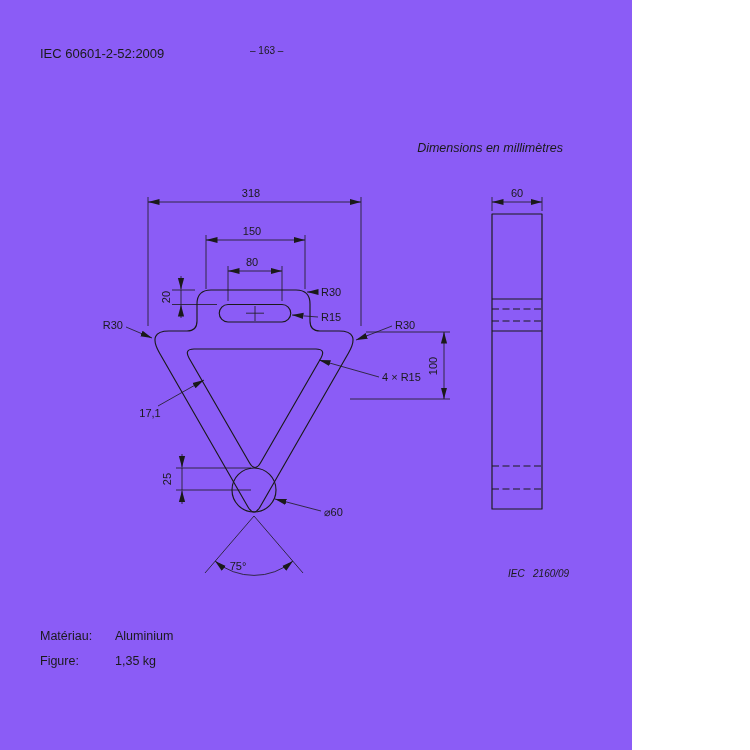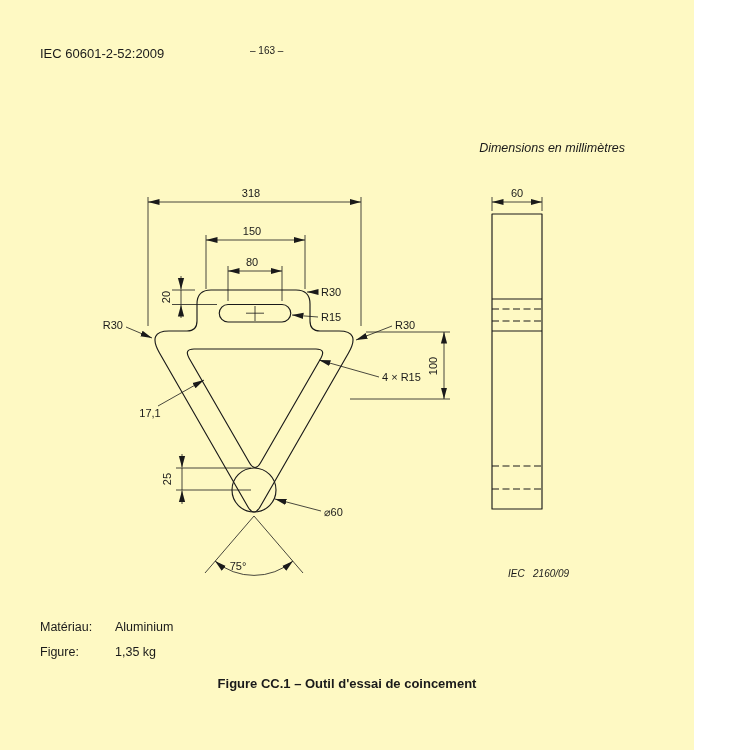--- a/index.html
+++ b/index.html
@@ -2,35 +2,35 @@
 <html><head>
 <meta charset="utf-8">
 <style>
   * { margin:0; padding:0; box-sizing:border-box; }
   html,body { background:#ffffff; }
   body {
     width:750px; height:750px;
     font-family:"Liberation Sans", sans-serif;
     color:#1a1a1a;
   }
-  .page { position:relative; width:694px; height:750px; background:#fef9c3; overflow:hidden; }
+  .page { position:relative; width:632px; height:750px; background:#8b5cf6; overflow:hidden; }
 
   .hdr-left { position:absolute; left:40px; top:45px; font-size:13px; line-height:18px; }
   .page-num { position:absolute; left:250px; top:45px; font-size:10px; }
   .units-note { position:absolute; right:69px; top:141px; font-size:12.5px; font-style:italic;margin-left:40px; }
 
   svg.drawing { position:absolute; left:0; top:0; }
   svg text { font-family:"Liberation Sans", sans-serif; font-size:11px; fill:#1a1a1a; }
   .obj  { fill:none; stroke:#1a1a1a; stroke-width:1.15; stroke-linejoin:round; }
   .thin { fill:none; stroke:#1a1a1a; stroke-width:0.8; }
   .hid  { stroke-dasharray:7 3.5; }
   .plate-id { font-size:10px; font-style:italic; white-space:pre; }
 
   .specs { position:absolute; left:40px; top:620px; font-size:12.5px; }
-  .spec-row { display:flex; margin-bottom:11px; }
+  .spec-row { display:flex; margin-bottom:11px;margin-top:9px; }
   .spec-label { width:75px; }
   .caption { position:absolute; left:0; top:676px; width:100%; text-align:center;
              font-weight:bold; font-size:13px; }
 </style>
 </head>
 <body>
 
 <div class="page">
 
   <div class="hdr-left">
@@ -173,14 +173,13 @@
     <div class="spec-row">
       <div class="spec-label">Matériau:</div>
       <div>Aluminium</div>
     </div>
     <div class="spec-row">
       <div class="spec-label">Figure:</div>
       <div>1,35 kg</div>
     </div>
   </div>
 
-  <div class="caption">Figure CC.1 – Outil d'essai de coincement</div>
 </div>
 
 </body></html>

